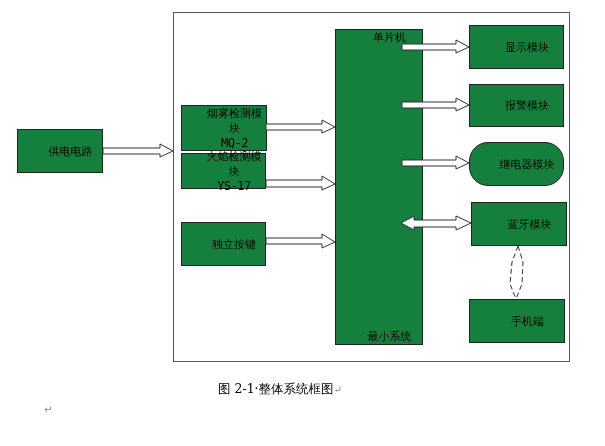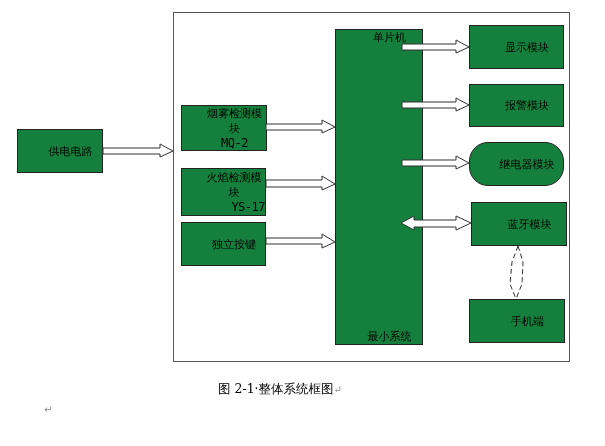--- a/index.html
+++ b/index.html
@@ -24,21 +24,21 @@
 
 <div class="box" style="left:17px; top:129px; width:86px; height:44px;">
   <span>供电电路</span>
 </div>
 
 <div class="box" style="left:181px; top:105px; width:86px; height:46px;">
   <span>烟雾检测模块</span>
   <span class="sub">MQ-2</span>
 </div>
 
-<div class="box" style="left:181px; top:168px; width:85px; height:48px;align-items:flex-end;">
+<div class="box" style="left:181px; top:153px; width:85px; height:36px;">
   <span>火焰检测模块</span>
   <span class="sub">YS-17</span>
 </div>
 
 <div class="box" style="left:181px; top:222px; width:85px; height:44px;">
   <span>独立按键</span>
 </div>
 
 <div class="box" style="left:335px; top:29px; width:88px; height:316px;justify-content:space-between;">
   <span>单片机</span>

